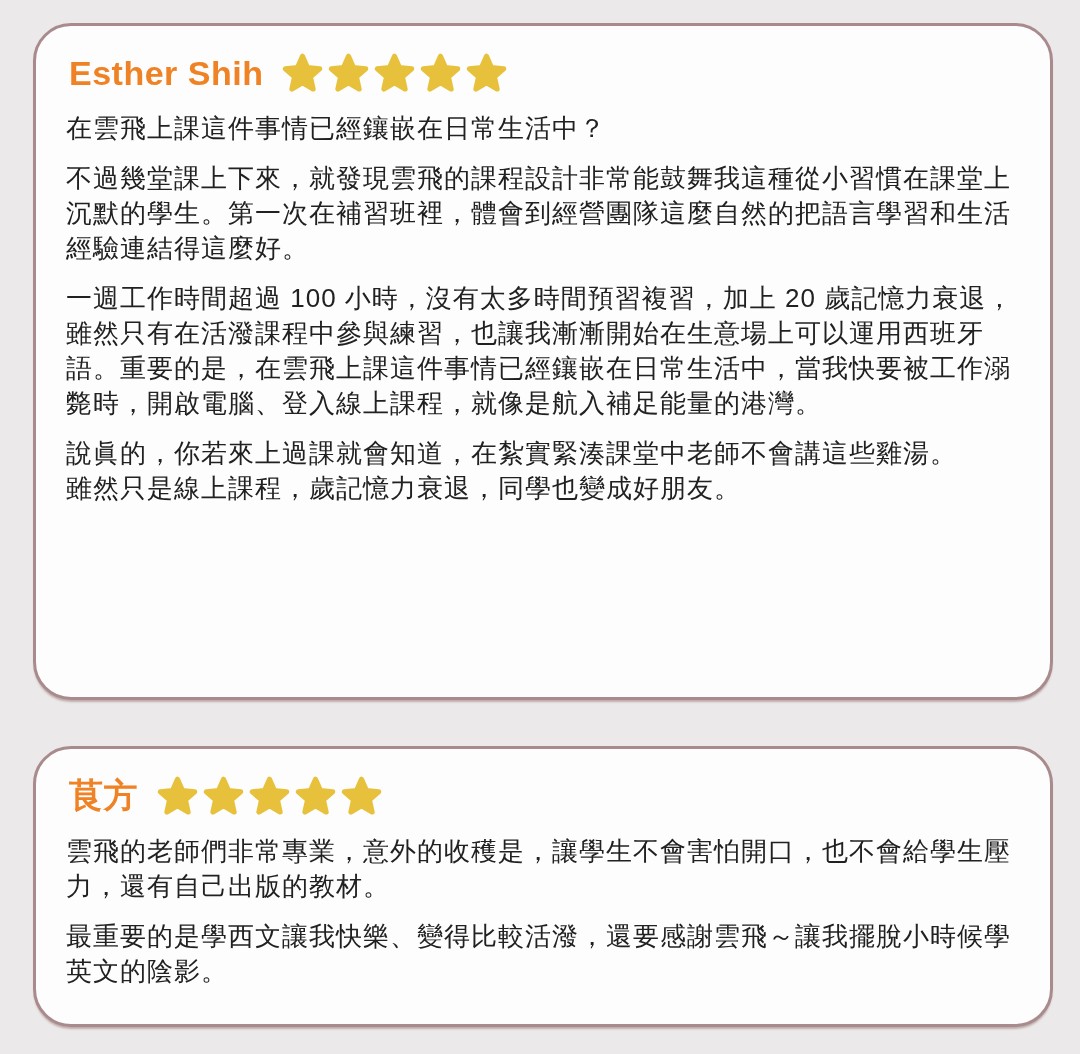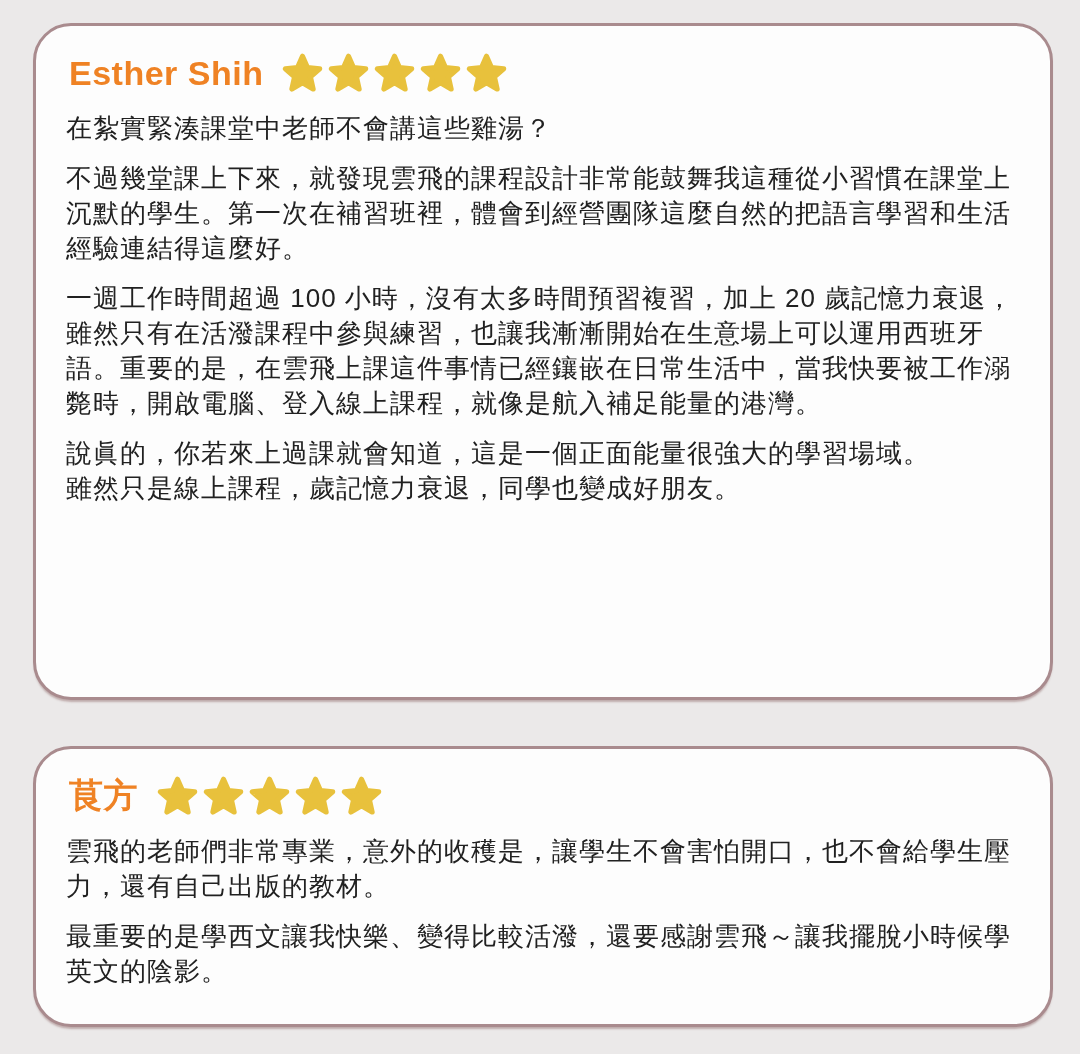--- a/index.html
+++ b/index.html
@@ -55,30 +55,30 @@
           </svg>
           <svg viewBox="0 0 100 100">
             <polygon points="50,10 61.5,36.2 89.9,39 68.5,58 74.7,86 50,71.5 25.3,86 31.5,58 10.1,39 38.5,36.2" fill="#e8c13c" stroke="#e8c13c" stroke-width="12" stroke-linejoin="round"></polygon>
           </svg>
           <svg viewBox="0 0 100 100">
             <polygon points="50,10 61.5,36.2 89.9,39 68.5,58 74.7,86 50,71.5 25.3,86 31.5,58 10.1,39 38.5,36.2" fill="#e8c13c" stroke="#e8c13c" stroke-width="12" stroke-linejoin="round"></polygon>
           </svg>
         </div>
     </div>
     <p class="para">
-      <span class="line">在紮實緊湊課堂中老師不會講這些雞湯？</span>
+      <span class="line">在雲飛上課這件事情已經鑲嵌在日常生活中？</span>
     </p>
     <p class="para">
       <span class="line">不過幾堂課上下來，就發現雲飛的課程設計非常能鼓舞我這種從小習慣在課堂上沉默的學生。第一次在補習班裡，體會到經營團隊這麼自然的把語言學習和生活經驗連結得這麼好。</span>
     </p>
     <p class="para">
       <span class="line">一週工作時間超過 100 小時，沒有太多時間預習複習，加上 20 歲記憶力衰退，雖然只有在活潑課程中參與練習，也讓我漸漸開始在生意場上可以運用西班牙語。重要的是，在雲飛上課這件事情已經鑲嵌在日常生活中，當我快要被工作溺斃時，開啟電腦、登入線上課程，就像是航入補足能量的港灣。</span>
     </p>
     <p class="para">
-      <span class="line">說眞的，你若來上過課就會知道，這是一個正面能量很強大的學習場域。</span>
+      <span class="line">說眞的，你若來上過課就會知道，在紮實緊湊課堂中老師不會講這些雞湯。</span>
       <span class="line">雖然只是線上課程，歲記憶力衰退，同學也變成好朋友。</span>
     </p>
   </section>
 
   <section class="card card-2">
     <div class="card-header">
       <h2 class="reviewer">茛方</h2>
       <div class="stars">
           <svg viewBox="0 0 100 100">
             <polygon points="50,10 61.5,36.2 89.9,39 68.5,58 74.7,86 50,71.5 25.3,86 31.5,58 10.1,39 38.5,36.2" fill="#e8c13c" stroke="#e8c13c" stroke-width="12" stroke-linejoin="round"></polygon>

